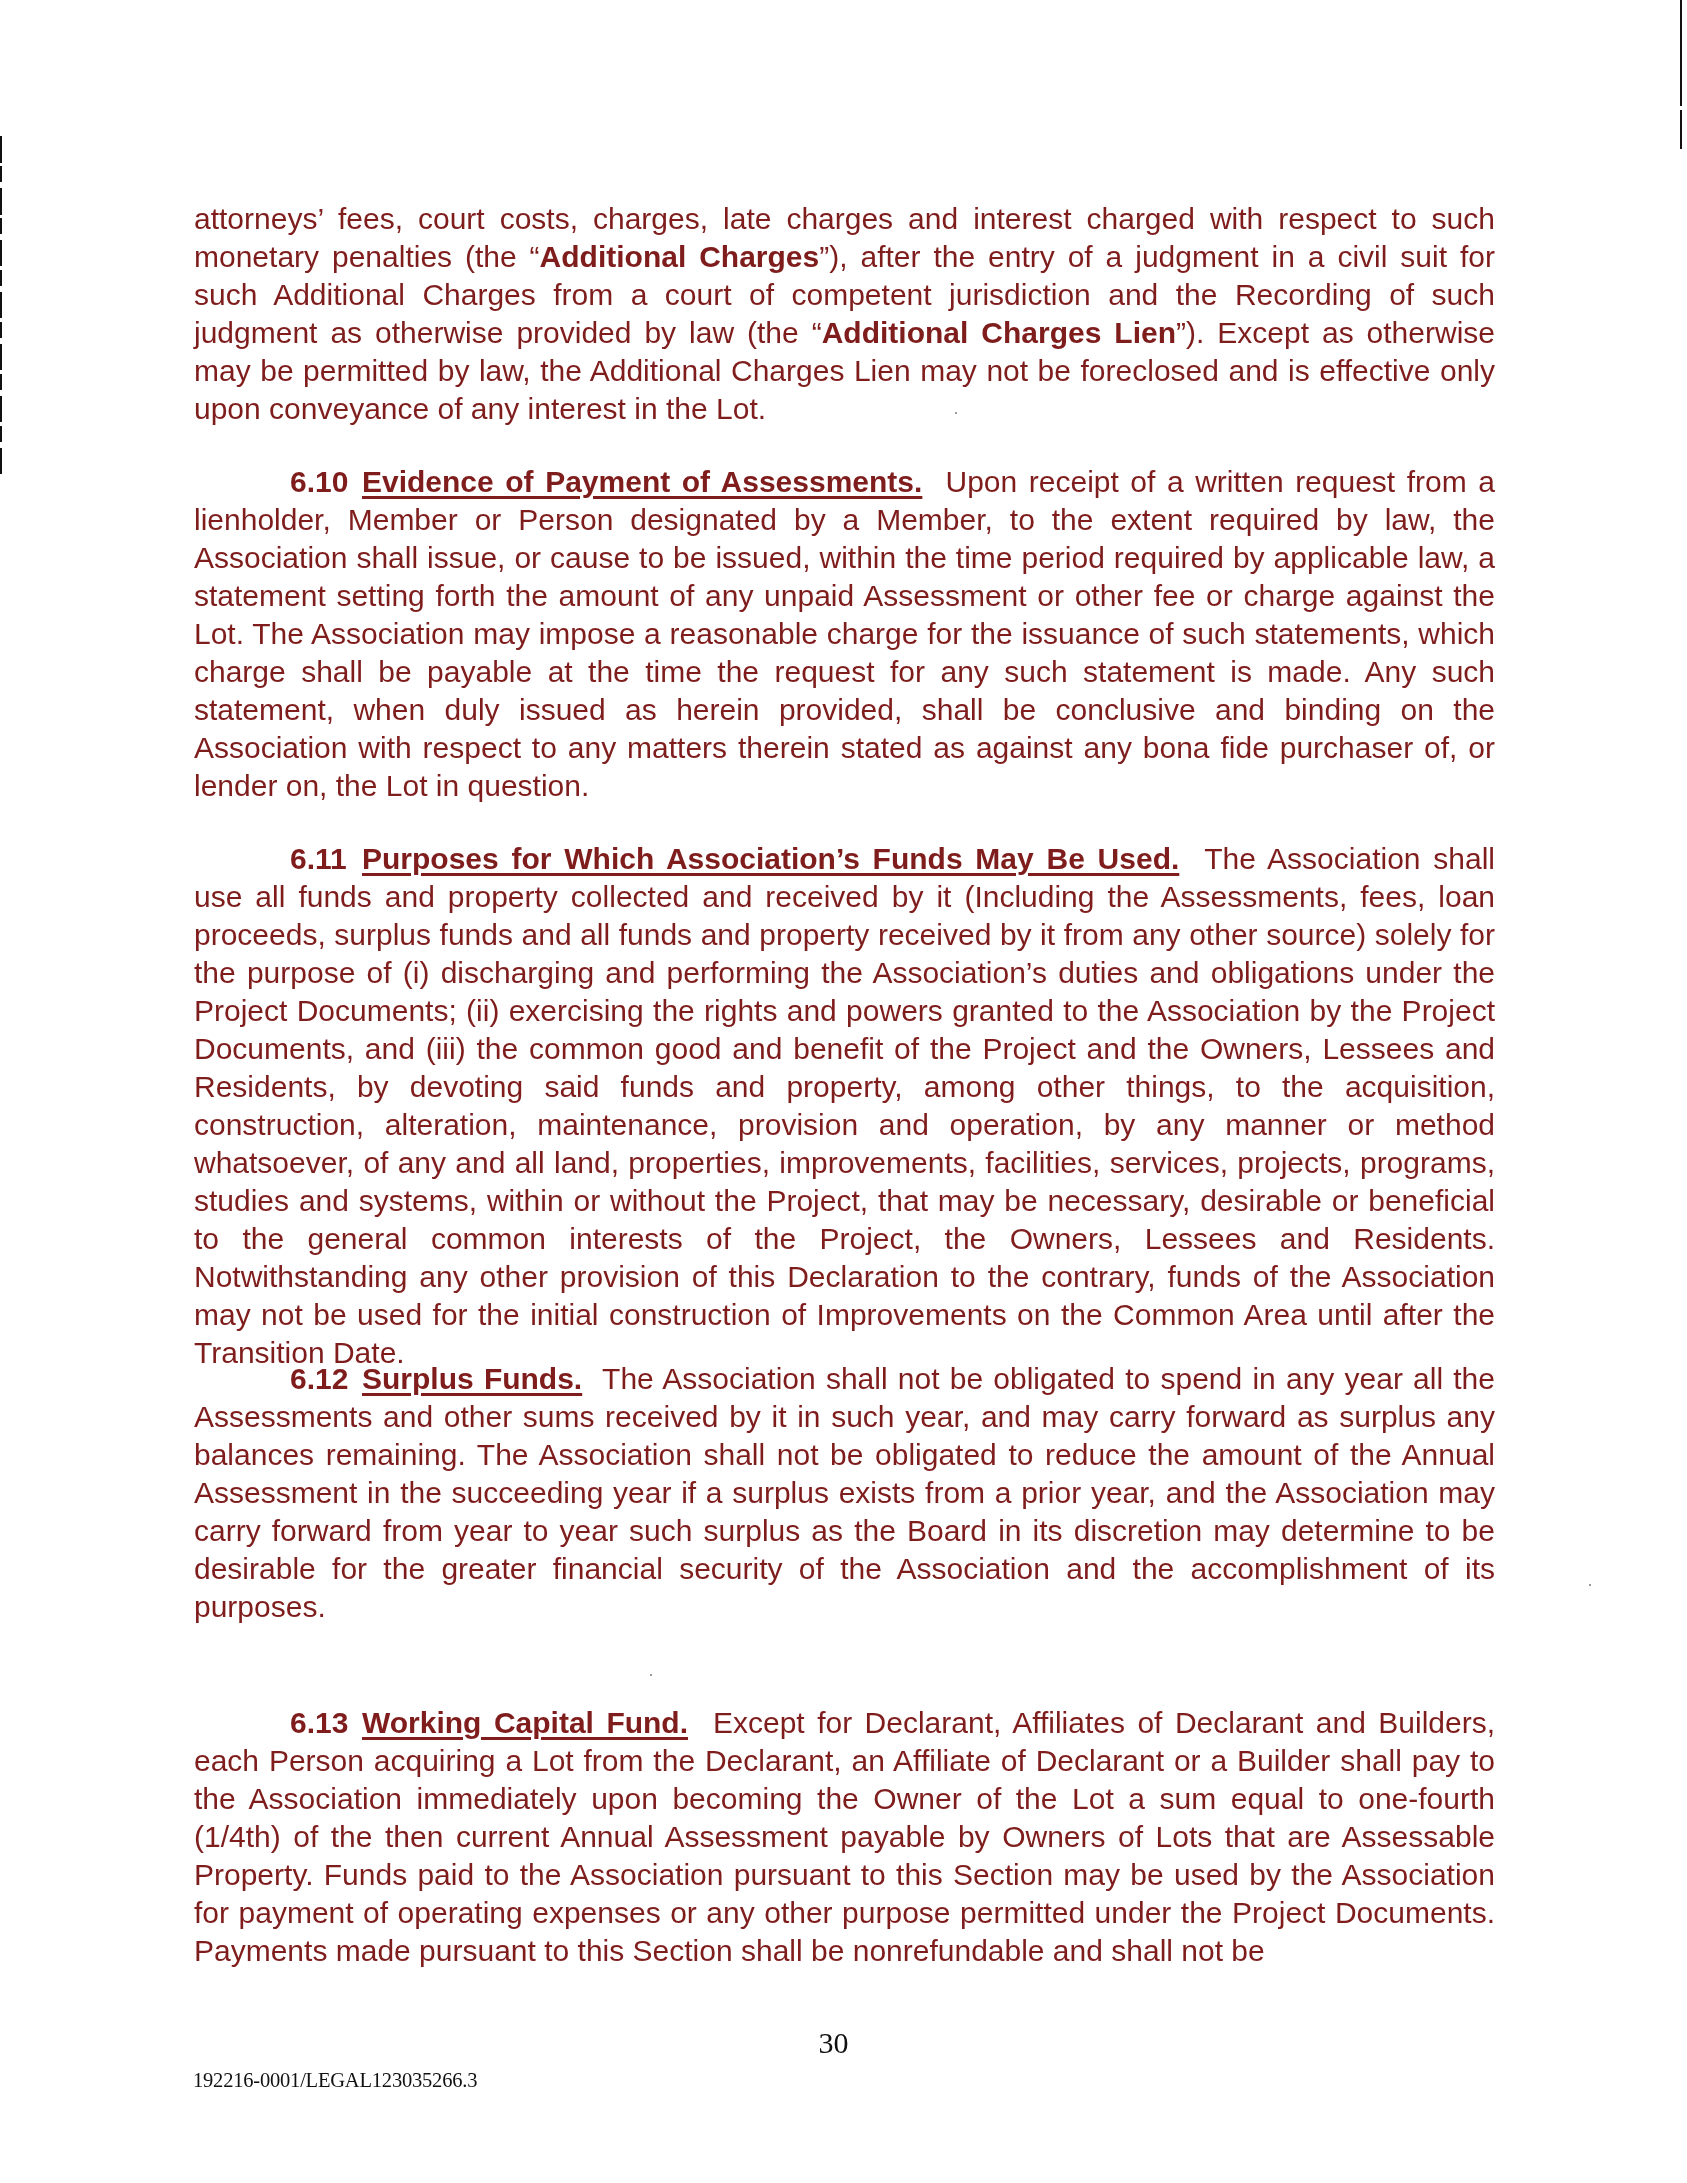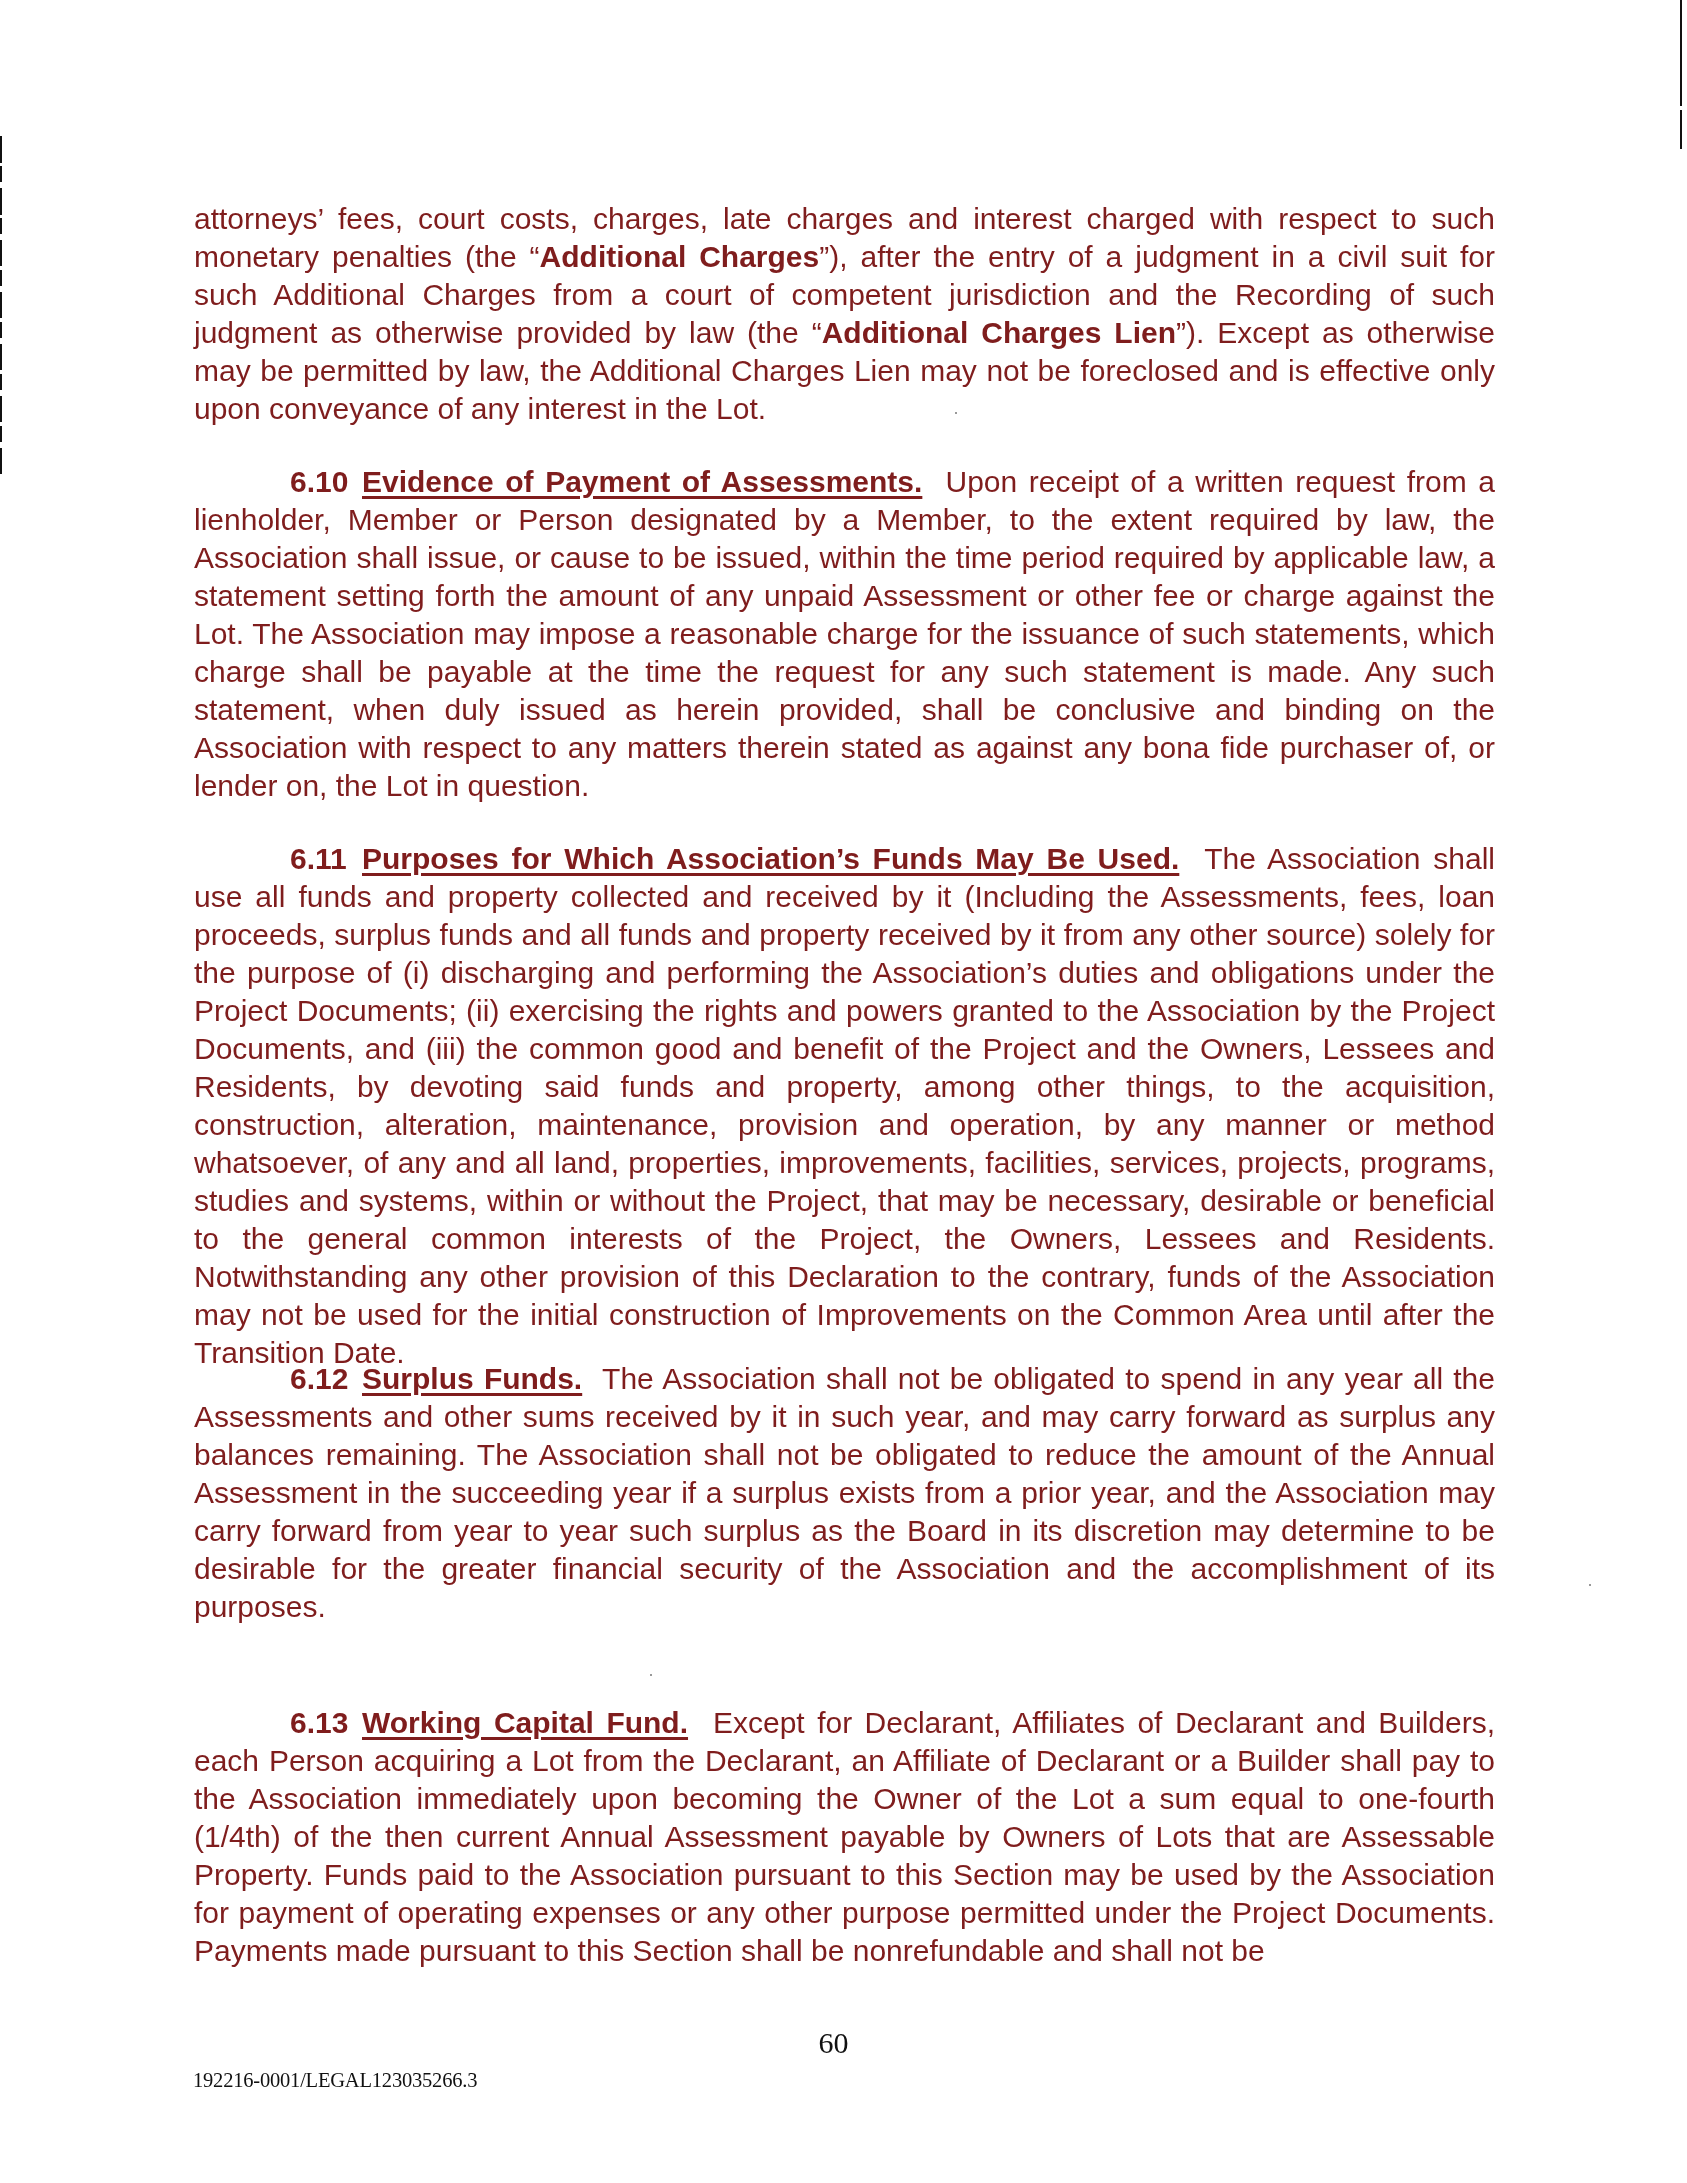--- a/index.html
+++ b/index.html
@@ -56,20 +56,20 @@
   </div>
 
   <div class="body-text" style="top:1360px;">
     <p class="para"><span class="indent"></span><span class="sec-num">6.12</span><span class="sec-title">Surplus Funds.</span>&nbsp; <span>The Association shall not be obligated to spend in any year all the Assessments and other sums received by it in such year, and may carry forward as surplus any balances remaining. The Association shall not be obligated to reduce the amount of the Annual Assessment in the succeeding year if a surplus exists from a prior year, and the Association may carry forward from year to year such surplus as the Board in its discretion may determine to be desirable for the greater financial security of the Association and the accomplishment of its purposes.</span></p>
   </div>
 
   <div class="body-text" style="top:1704px;">
     <p class="para"><span class="indent"></span><span class="sec-num">6.13</span><span class="sec-title">Working Capital Fund.</span>&nbsp; <span>Except for Declarant, Affiliates of Declarant and Builders, each Person acquiring a Lot from the Declarant, an Affiliate of Declarant or a Builder shall pay to the Association immediately upon becoming the Owner of the Lot a sum equal to one-fourth (1/4th) of the then current Annual Assessment payable by Owners of Lots that are Assessable Property.  Funds paid to the Association pursuant to this Section may be used by the Association for payment of operating expenses or any other purpose permitted under the Project Documents.  Payments made pursuant to this Section shall be nonrefundable and shall not be</span></p>
   </div>
 
-  <div class="page-number">60</div>
+  <div class="page-number">30</div>
   <div class="doc-id">192216-0001/LEGAL123035266.3</div>
 
   <div class="speck" style="left:955px; top:412px;"></div>
   <div class="speck" style="left:1589px; top:1584px;"></div>
   <div class="speck" style="left:650px; top:1674px;"></div>
 </div>
 
 
 </body></html>

